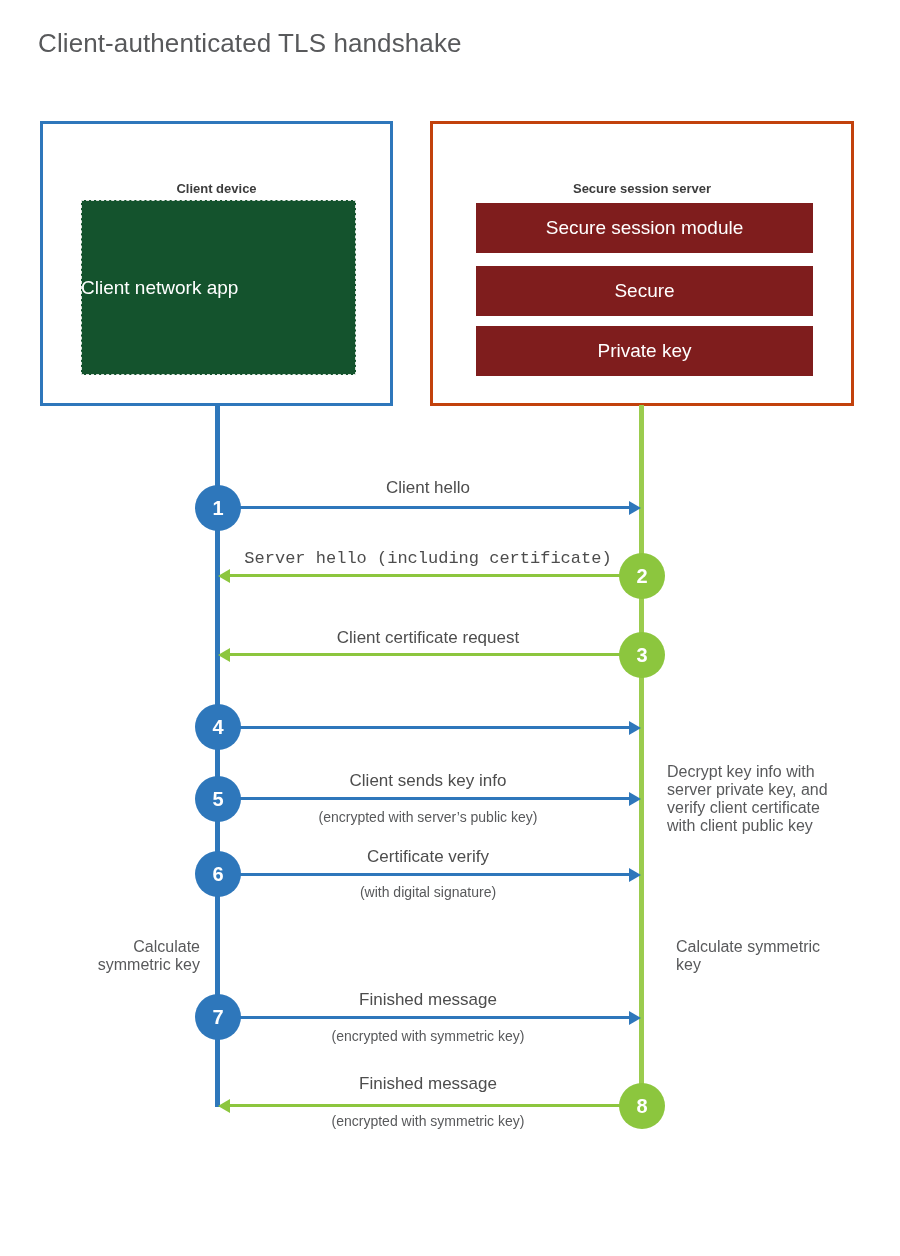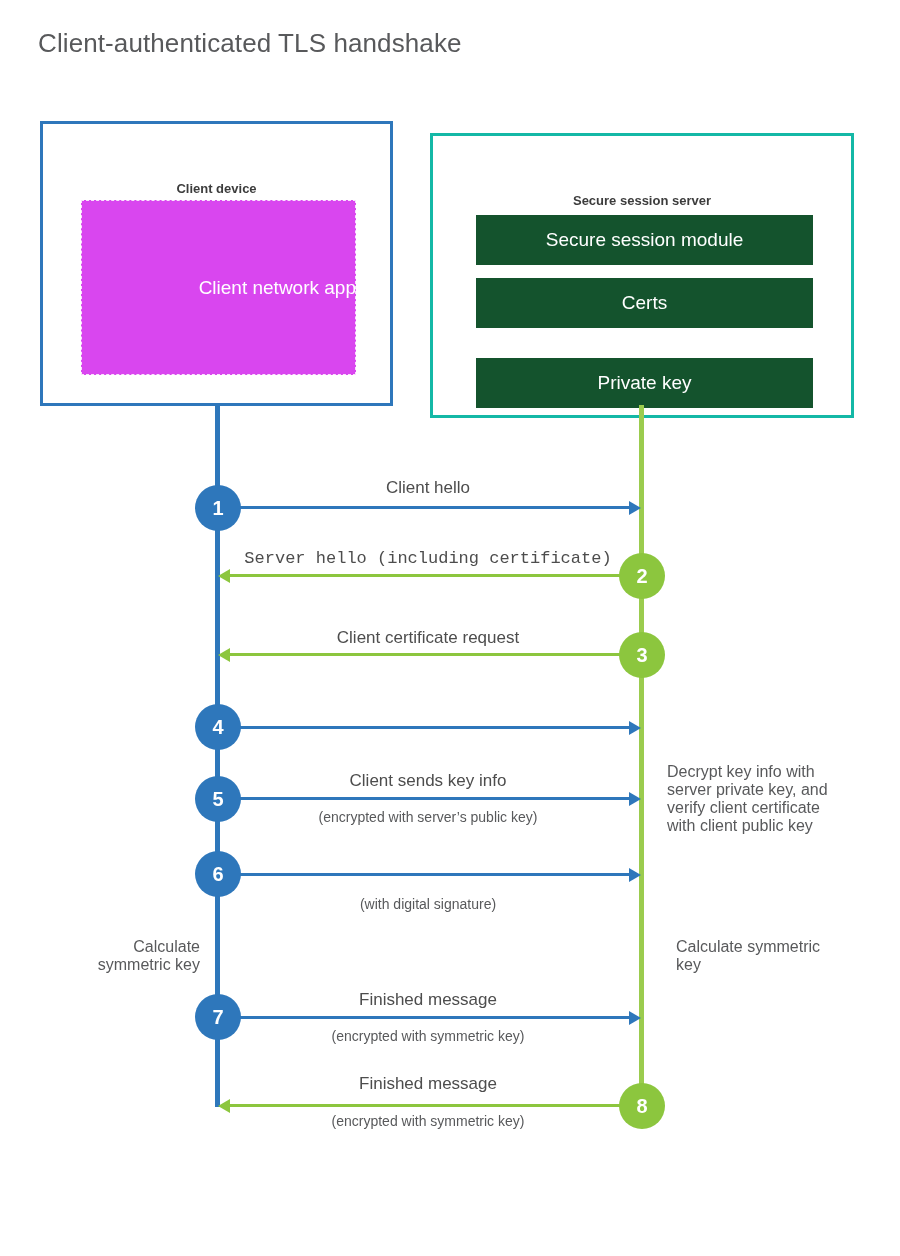--- a/index.html
+++ b/index.html
@@ -16,47 +16,47 @@
   
   #title{
     position:absolute;left:38px;top:28px;
     font-size:26px;font-weight:400;color:#58595b;
     letter-spacing:.1px;white-space:nowrap;
   }
 
   
   .panel{position:absolute;background:#ffffff;box-sizing:border-box;}
   #client-panel{left:40px;top:121px;width:353px;height:285px;border:3px solid #2e77bb;}
-  #server-panel{left:430px;top:133px;width:424px;height:285px;border:3px solid #14b8a6;}
+  #server-panel{left:430px;top:121px;width:424px;height:285px;border:3px solid #c2410c;}
 
   .panel-title{
     position:absolute;left:0;right:0;top:26px;
     text-align:center;font-size:13px;font-weight:bold;color:#3c3c3c;margin-top:31px;
   }
 
   #client-app{
     position:absolute;left:38px;top:76px;width:275px;height:175px;
-    background:#d946ef;
+    background:#14532d;
     outline:1px dashed rgba(255,255,255,.85);
     outline-offset:-1px;
-    display:flex;align-items:center;justify-content:flex-end;
+    display:flex;align-items:center;justify-content:flex-start;
   }
   #client-app .app-label{
     color:#ffffff;font-size:19px;line-height:26px;text-align:center;
   }
 
   .server-bar{
     position:absolute;left:43px;width:337px;height:50px;
-    background:#14532d;
+    background:#7f1d1d;
     display:flex;align-items:center;justify-content:center;
     color:#ffffff;font-size:19px;
   }
   #bar0{top:79px;}
   #bar1{top:142px;}
-  #bar2{top:202px;margin-top:20px;}
+  #bar2{top:202px;}
 
   
   .lifeline{position:absolute;width:5px;}
   #client-lifeline{left:215px;top:405px;height:702px;background:#2e77bb;}
   #server-lifeline{left:639px;top:405px;height:702px;background:#9bcc4e;}
 
   
   .arrow{position:absolute;height:3px;}
   .arrow.blue{background:#2e77bb;}
   .arrow.green{background:#8cc63e;}
@@ -103,21 +103,21 @@
   <div class="panel" id="client-panel">
     <div class="panel-title">Client device</div>
     <div id="client-app">
       <div class="app-label">Client network app</div>
     </div>
   </div>
 
   <div class="panel" id="server-panel">
     <div class="panel-title">Secure session server</div>
     <div class="server-bar" id="bar0">Secure session module</div>
-    <div class="server-bar" id="bar1">Certs</div>
+    <div class="server-bar" id="bar1">Secure</div>
     <div class="server-bar" id="bar2">Private key</div>
   </div>
 
   <div class="lifeline" id="client-lifeline"></div>
   <div class="lifeline" id="server-lifeline"></div>
 
   <div class="arrow-label" style="left:218px;top:478px;width:420px;">Client hello</div>
   <div class="arrow blue right" style="left:218px;top:506px;width:412px;">
       <span class="head"></span>
     </div>
@@ -140,24 +140,25 @@
     </div>
   <div class="step-circle blue" style="left:195px;top:704px;">4</div>
 
   <div class="arrow-label" style="left:218px;top:771px;width:420px;">Client sends key info</div>
   <div class="arrow blue right" style="left:218px;top:797px;width:412px;">
       <span class="head"></span>
     </div>
   <div class="arrow-sublabel" style="left:218px;top:809px;width:420px;">(encrypted with server’s public key)</div>
   <div class="step-circle blue" style="left:195px;top:776px;">5</div>
 
+  <div class="arrow-label" style="left:218px;top:847px;width:420px;">Certificate verify</div>
   <div class="arrow blue right" style="left:218px;top:873px;width:412px;">
       <span class="head"></span>
     </div>
-  <div class="arrow-sublabel" style="left:218px;top:884px;width:420px;margin-top:12px;">(with digital signature)</div>
+  <div class="arrow-sublabel" style="left:218px;top:884px;width:420px;">(with digital signature)</div>
   <div class="step-circle blue" style="left:195px;top:851px;">6</div>
 
   <div class="side-note right-note" style="left:667px;top:763px;width:175px;">Decrypt key info with server private key, and verify client certificate with client public key</div>
 
   <div class="side-note left-note" style="left:60px;top:938px;width:140px;">Calculate symmetric key</div>
 
   <div class="side-note right-note" style="left:676px;top:938px;width:160px;">Calculate symmetric key</div>
 
   <div class="arrow-label" style="left:218px;top:990px;width:420px;">Finished message</div>
   <div class="arrow blue right" style="left:218px;top:1016px;width:412px;">

